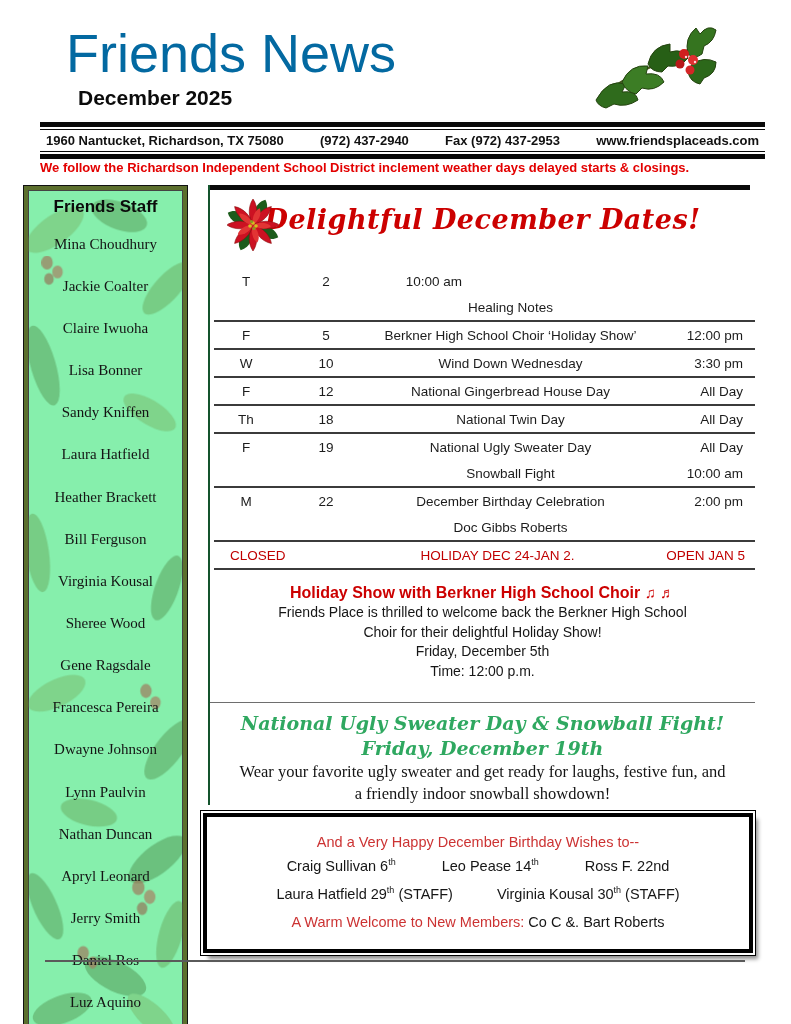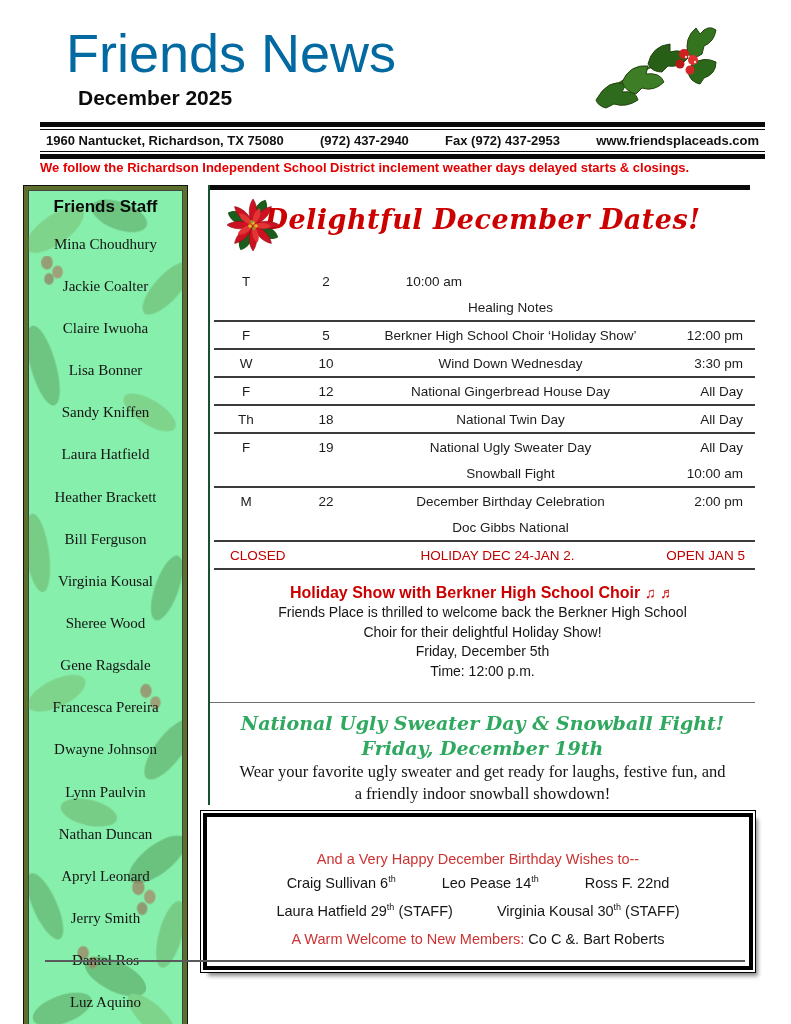--- a/index.html
+++ b/index.html
@@ -67,21 +67,21 @@
   
   .us{margin-top:8px;text-align:center;}
   .us-title,.us-sub{font-family:"DejaVu Serif",serif;font-style:italic;font-weight:bold;
       font-size:19px;color:#2fa860;line-height:25px;}
   .us-line{font-family:"Liberation Serif",serif;font-size:16.5px;line-height:22px;color:#141414;}
 
   
   .bbox{margin-top:8px;margin-left:-5px;margin-right:2px;box-sizing:border-box;
         border:4px solid #000;box-shadow:0 0 0 2px #fff,0 0 0 3px #000,5px 6px 4px rgba(0,0,0,.45);
         background:#fff;padding:15px 6px 13px 6px;text-align:center;}
-  .bb-heading{font-size:14.5px;color:#cc3333;line-height:21px;margin-top:17px;}
+  .bb-heading{font-size:14.5px;color:#cc3333;line-height:21px;}
   .bb-row1{font-size:14.5px;line-height:26px;display:flex;justify-content:center;gap:46px;color:#161616;}
   .bb-row2{font-size:14.5px;line-height:30px;display:flex;justify-content:center;gap:44px;color:#161616;}
   .bb-welcome{font-size:14.5px;line-height:27px;color:#161616;}
   .bb-welcome .red{color:#cc3333;}
   sup{font-size:9px;vertical-align:super;line-height:0;}
 
   .bottom-rule{position:absolute;left:45px;top:960px;width:700px;height:2px;background:#5a5a5a;}
 </style>
 </head>
 <body>
@@ -291,21 +291,21 @@
 
         <div class="ev-row">
           <span class="ev-day">M</span>
           <span class="ev-date">22</span>
           <span class="ev-name">December Birthday Celebration</span>
           <span class="ev-time">2:00 pm</span>
         </div>
         <div class="ev-row">
           <span class="ev-day"></span>
           <span class="ev-date"></span>
-          <span class="ev-name">Doc Gibbs National</span>
+          <span class="ev-name">Doc Gibbs Roberts</span>
           <span class="ev-time"></span>
         </div>
         <div class="ev-sep"></div>
 
         <div class="closed-row">
           <span class="closed-left">CLOSED</span>
           <span class="closed-center">HOLIDAY DEC 24-JAN 2.</span>
           <span class="closed-right">OPEN JAN 5</span>
         </div>
         <div class="ev-sep"></div>

